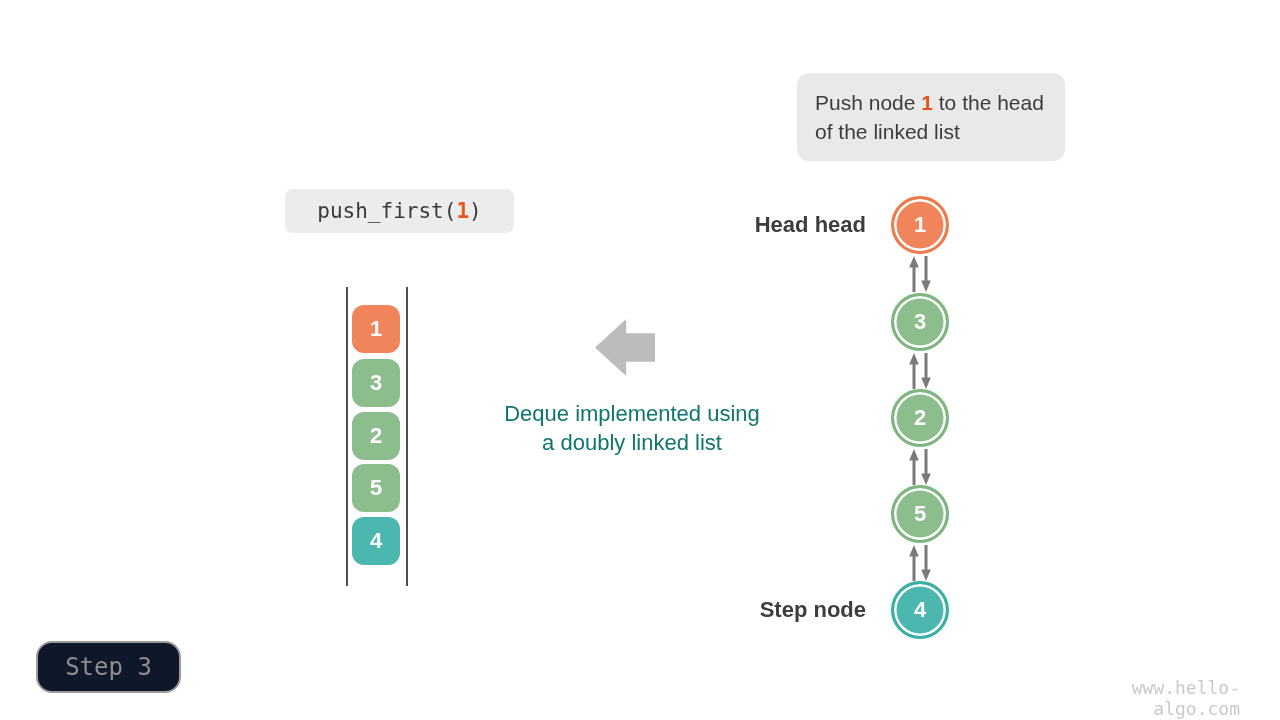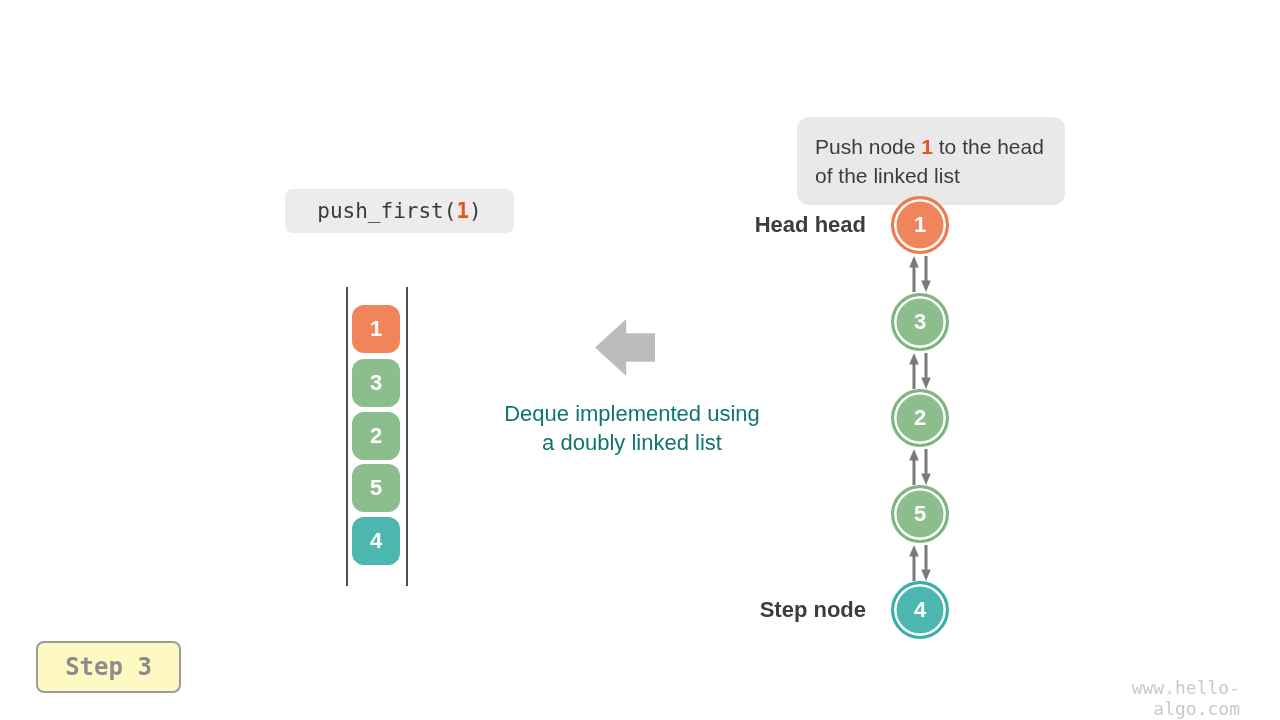--- a/index.html
+++ b/index.html
@@ -4,21 +4,21 @@
 <style>
   * { margin: 0; padding: 0; box-sizing: border-box; }
   html, body { width: 1280px; height: 720px; background: #fff; overflow: hidden; }
   body { font-family: "Liberation Sans", sans-serif; position: relative; }
   .abs { position: absolute; }
 
   
   .explain-box {
     left: 797px; top: 73px; width: 268px; min-height: 88px;
     background: #e9e9e9; border-radius: 12px;
-    padding: 15px 18px; font-size: 21px; line-height: 29px; color: #3c3c3c; margin-top: 44px;
+    padding: 15px 18px; font-size: 21px; line-height: 29px; color: #3c3c3c;
   }
   .hl { color: #e8541a; font-weight: bold; }
 
   
   .code-box {
     left: 285px; top: 189px; width: 229px; height: 44px;
     background: #ececec; border-radius: 8px;
     display: flex; align-items: center; justify-content: center;
     font-family: "DejaVu Sans Mono", "Liberation Mono", monospace;
     font-size: 21px; color: #3a3a3a;
@@ -63,24 +63,24 @@
   .side-label {
     left: 666px; width: 200px; text-align: right;
     font-size: 22px; font-weight: bold; color: #3d3d3d;
   }
   .head-label { top: 212px; }
   .tail-label { top: 597px; }
 
   
   .step-box {
     left: 36px; top: 641px; width: 145px; height: 52px;
-    background: #fef9c3; border: 2px solid #9b9b9b; border-radius: 8px;
+    background: #0f172a; border: 2px solid #9b9b9b; border-radius: 16px;
     display: flex; align-items: center; justify-content: center;
     font-family: "DejaVu Sans Mono", "Liberation Mono", monospace;
-    font-size: 24px; font-weight: bold; color: #8c8c8c;
+    font-size: 24px; font-weight: normal; color: #8c8c8c;
   }
 
   
   .watermark {
     left: 1056px; top: 677px; width: 184px; text-align: right;
     font-family: "DejaVu Sans Mono", "Liberation Mono", monospace;
     font-size: 18px; color: #c9c9c9;
   }
 </style>
 </head>

